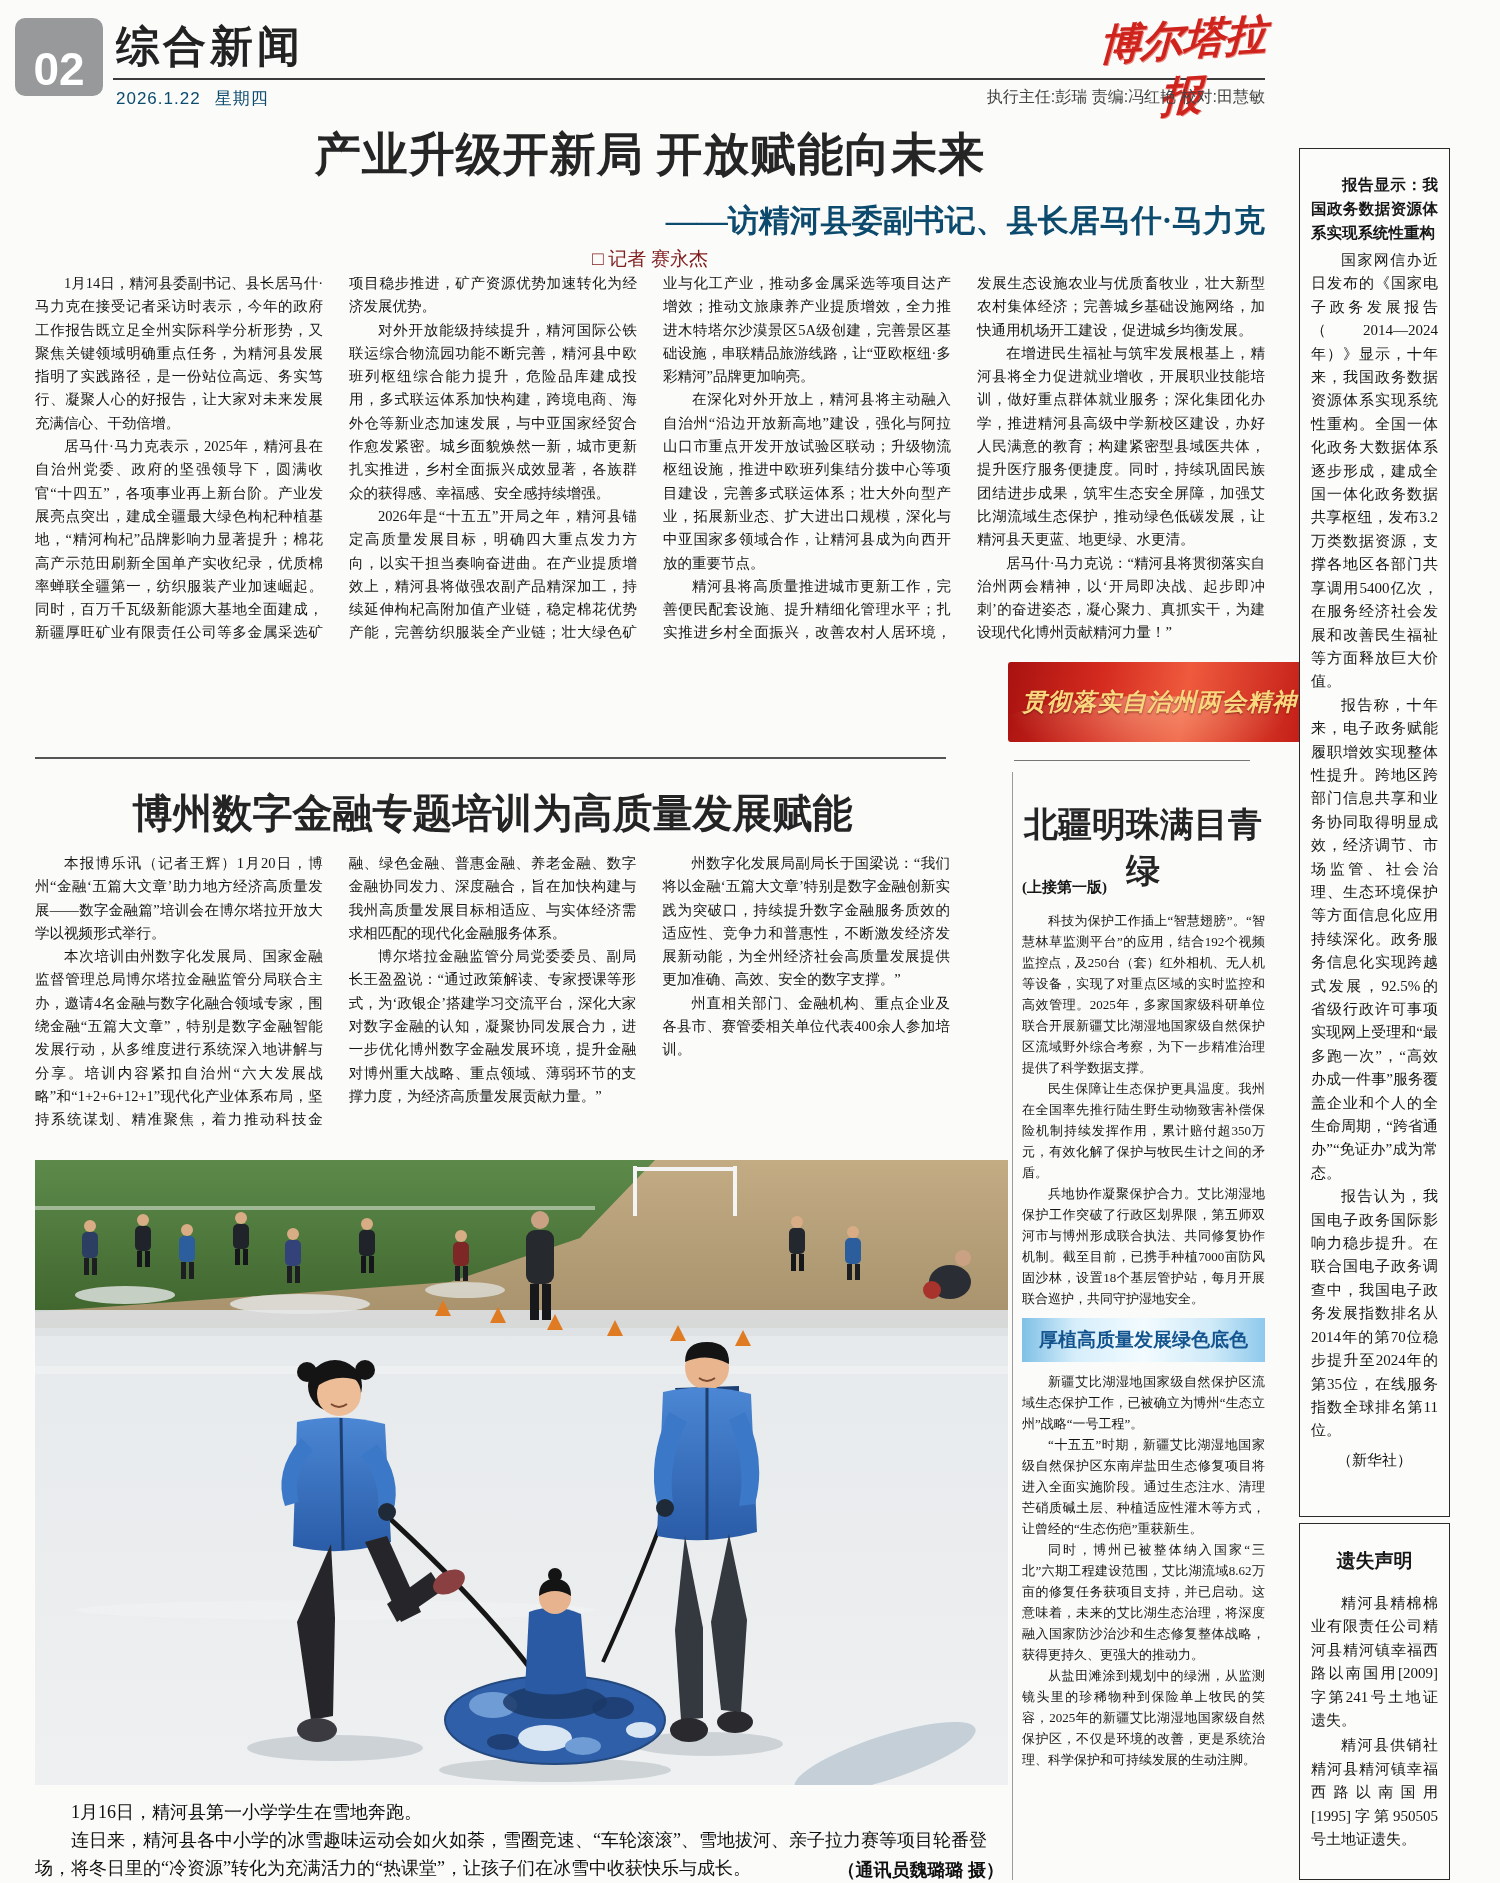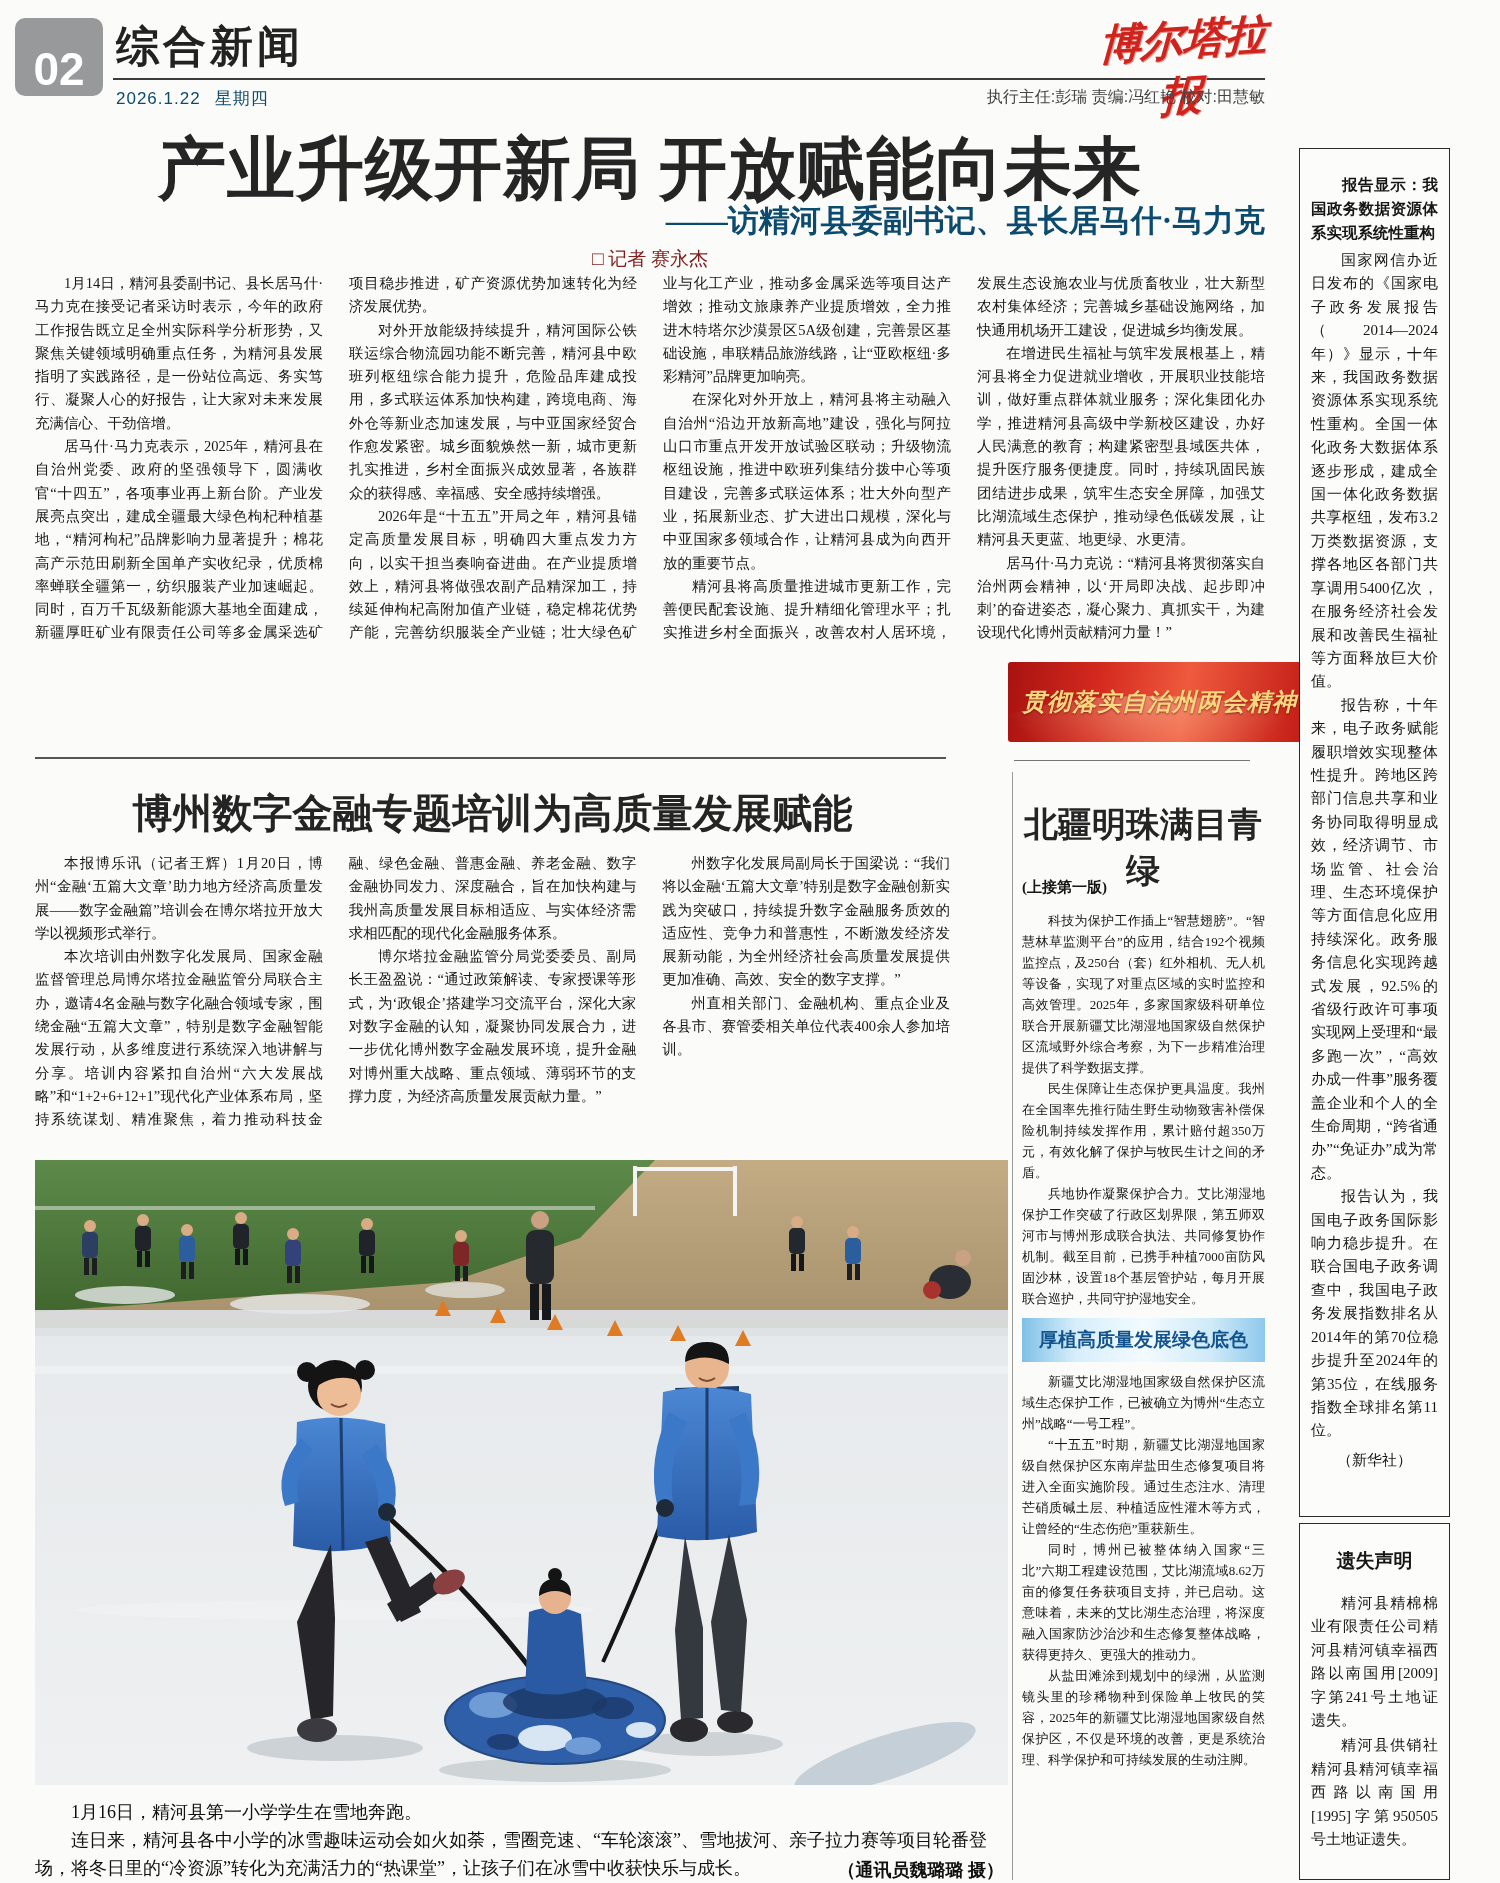--- a/index.html
+++ b/index.html
@@ -15,21 +15,21 @@
   .header-rule{left:113px;top:78px;width:1152px;height:2px;background:#3c3c3c;}
   .header-date{left:116px;top:87px;font-family:"Liberation Sans","DejaVu Sans",sans-serif;
            font-size:17px;color:#0c4a6e;letter-spacing:1px;}
   .header-date span{margin-right:14px;}
   .masthead{left:1082px;top:12px;width:200px;text-align:center;color:#cf231d;font-size:42px;
            font-weight:900;font-style:italic;transform:rotate(-4deg) skewX(-6deg);
            text-shadow:1px 1px 0 #e8857d;}
   .staff{left:945px;top:87px;width:320px;text-align:right;font-family:"Liberation Sans","DejaVu Sans",sans-serif;
            font-size:16px;color:#444;}
   
-  .m-headline{left:35px;top:124px;width:1230px;text-align:center;font-size:68px;font-weight:900;
+  .m-headline{left:35px;top:124px;width:1230px;text-align:center;font-size:46px;font-weight:900;
            color:#252525;letter-spacing:1px;}
   .m-subhead{left:35px;top:200px;width:1230px;text-align:right;font-size:31px;font-weight:700;color:#0c4a6e;}
   .m-byline{left:35px;top:246px;width:1230px;text-align:center;font-size:19px;color:#7f1d1d;}
   .m-body{left:35px;top:272px;width:1230px;height:378px;overflow:hidden;
            column-count:4;column-gap:26px;column-fill:auto;
            font-size:14.5px;line-height:23.3px;text-align:justify;}
   .m-body p,.f-body p,.p-body p{margin:0;text-indent:2em;}
   
   .banner{left:1008px;top:662px;width:303px;height:80px;border-radius:3px;overflow:hidden;
           background:linear-gradient(100deg,#a81210 0%,#d42a1f 30%,#ef5a3d 58%,#c01914 100%);

